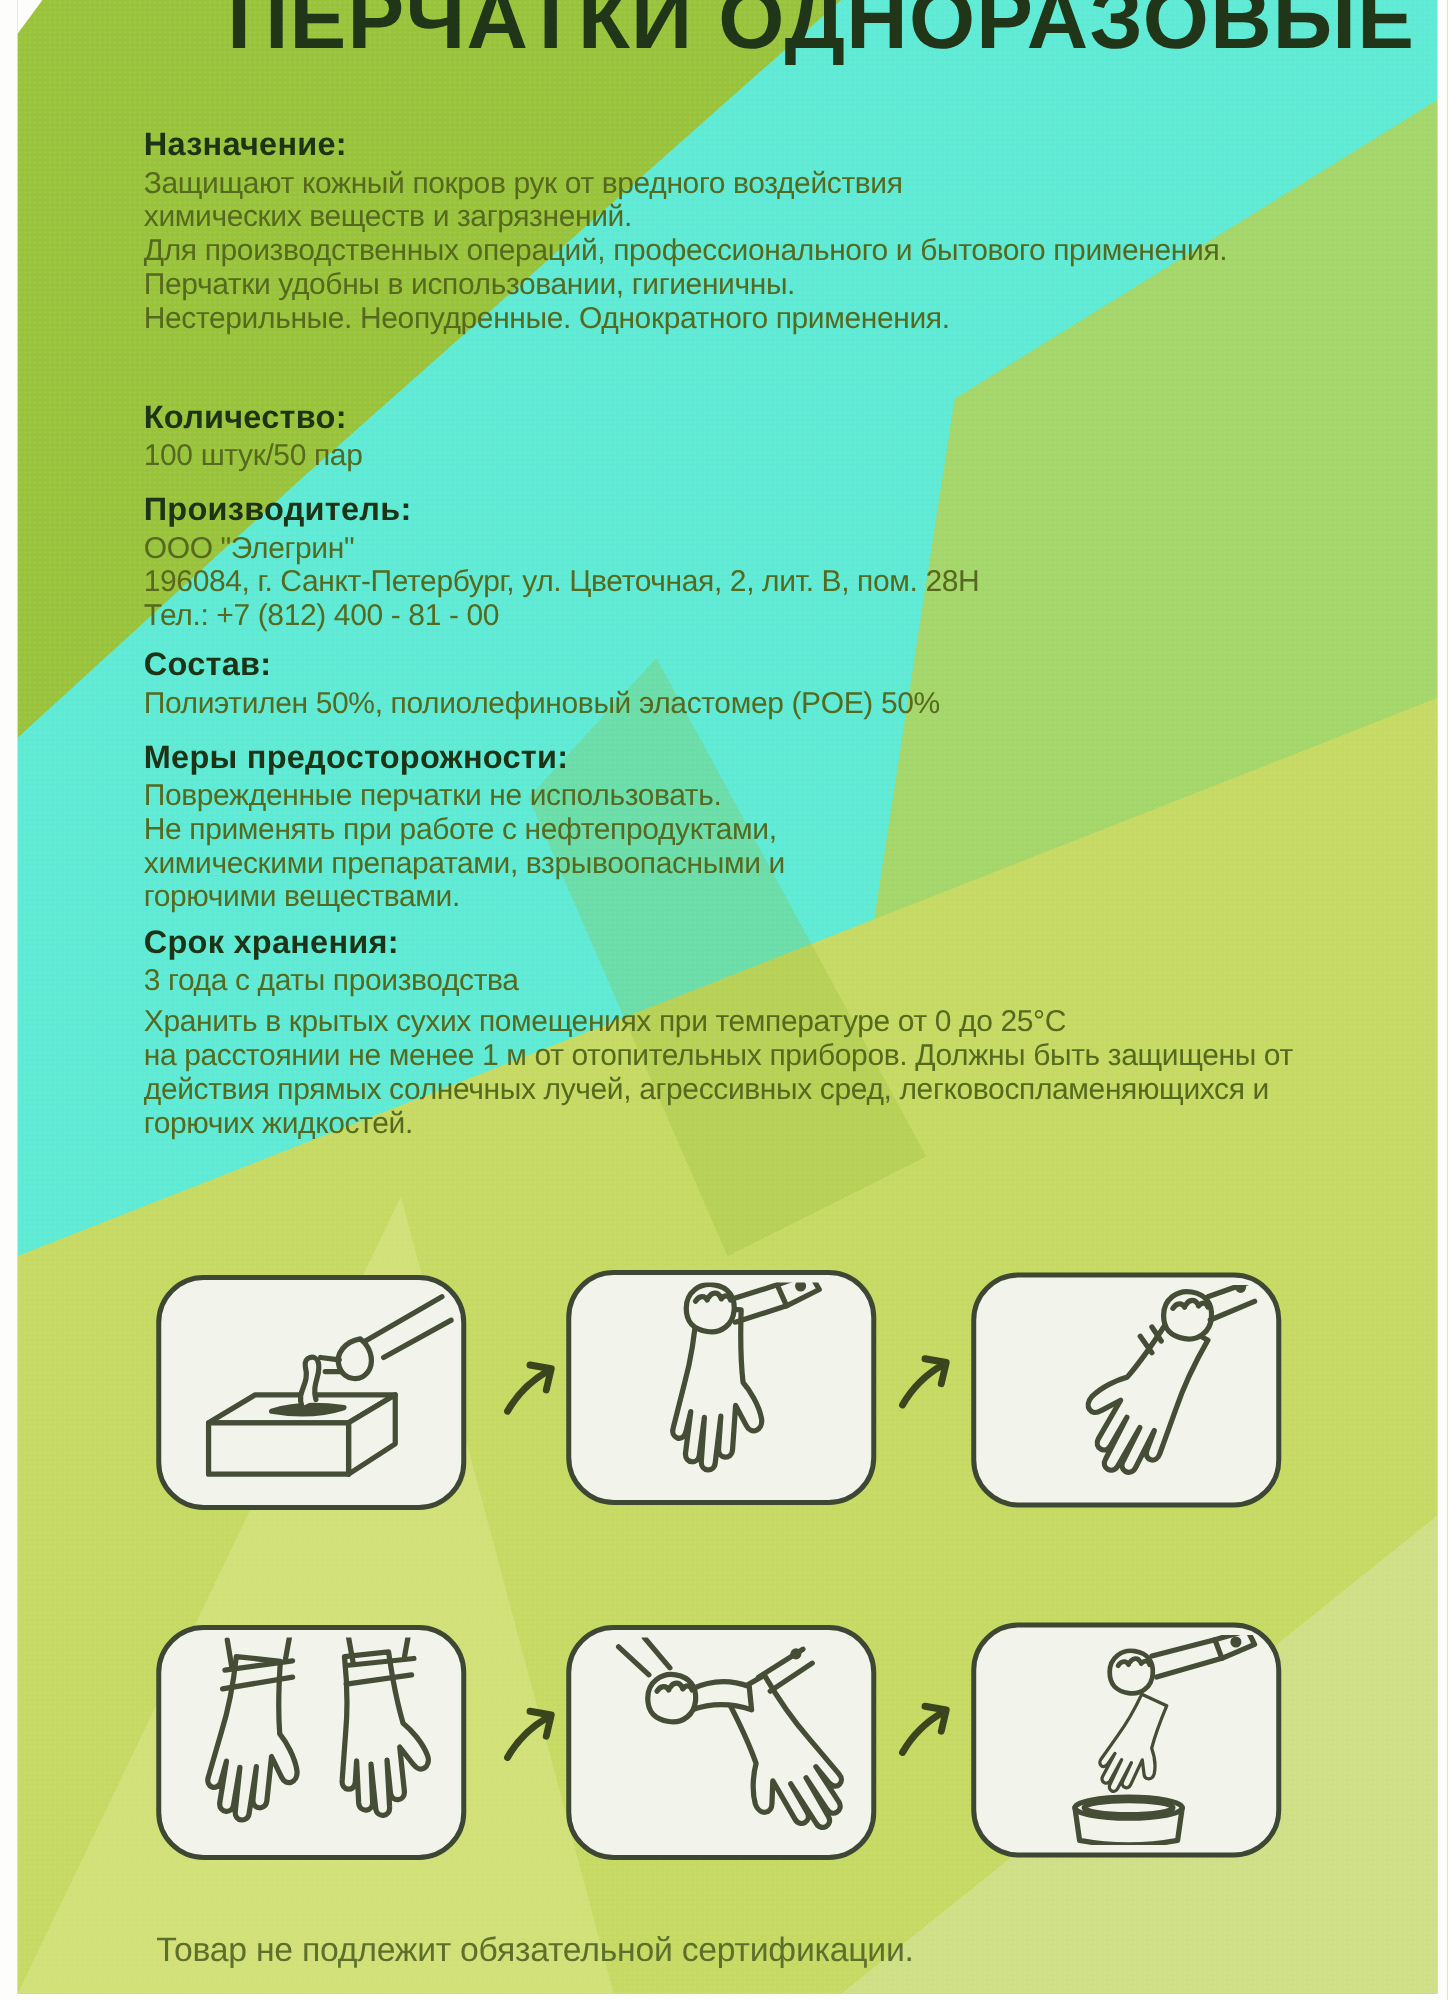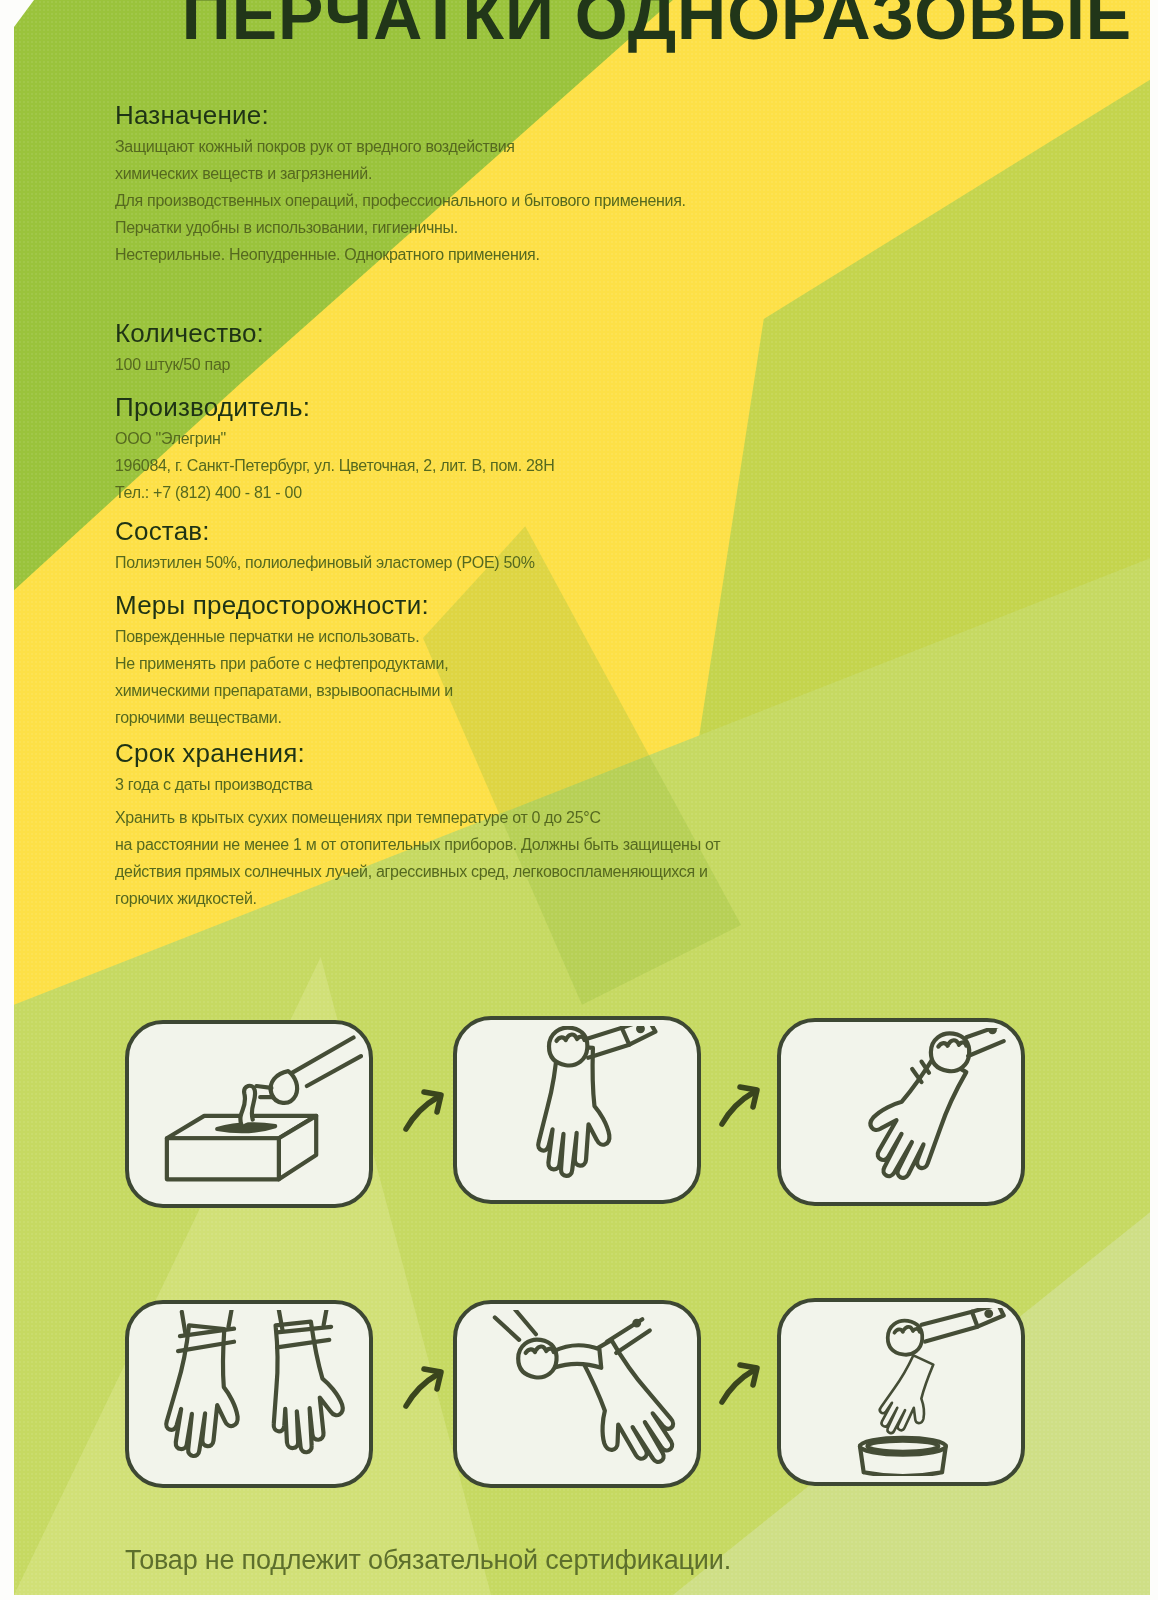--- a/index.html
+++ b/index.html
@@ -3,42 +3,42 @@
 <meta charset="utf-8">
 <style>
   html,body{margin:0;padding:0;}
   body{
     width:1158px;height:1600px;position:relative;overflow:hidden;
     background:#fdfdfb;
     font-family:"Liberation Sans","DejaVu Sans",sans-serif;
   }
   .label{
     position:absolute;left:14px;top:0;right:8px;bottom:5px;
-    background:#fde047;overflow:hidden;
+    background:#5eead4;overflow:hidden;
   }
   .facet{position:absolute;inset:0;pointer-events:none;}
   .f1{background:#9ac33c;clip-path:polygon(0 0,58% 0,20% 24%,0 37%);}
   .f2{background:#b5d14f;clip-path:polygon(100% 5%,100% 40%,56% 66%,66% 20%);opacity:.8;}
   .f3{background:#c6d962;clip-path:polygon(0 63%,100% 35%,100% 100%,0 100%);}
   .f4{background:#d2e07b;clip-path:polygon(0 100%,27% 60%,42% 100%);opacity:.85;}
   .f5{background:#cfdf86;clip-path:polygon(58% 100%,100% 76%,100% 100%);}
   .f6{background:#8fba3a;clip-path:polygon(45% 33%,64% 58%,50% 63%,36% 40%);opacity:.28;}
   .texture{position:absolute;inset:0;pointer-events:none;
     background-image:radial-gradient(rgba(255,255,255,.07) 1px,transparent 1px);
     background-size:4px 4px;}
   .corner-wedge{position:absolute;left:-14px;top:0;width:34px;height:46px;background:#fdfdfb;
     clip-path:polygon(0 0,100% 0,0 100%);}
   .title{
     position:absolute;top:-24px;left:0;width:100%;margin:0;
     box-sizing:border-box;padding-left:150px;text-align:center;
     font-size:68px;font-weight:bold;letter-spacing:1px;color:#213619;white-space:nowrap;
   }
   .sec{position:absolute;left:101px;width:1040px;}
-  .sec .h{font-size:26px;font-weight:normal;color:#1e3315;line-height:30px;margin-bottom:3px;letter-spacing:.2px;}
-  .sec .l{font-size:16px;color:#55691f;line-height:27px;letter-spacing:-.3px;}
+  .sec .h{font-size:26px;font-weight:bold;color:#1e3315;line-height:30px;margin-bottom:3px;letter-spacing:.2px;}
+  .sec .l{font-size:24px;color:#55691f;line-height:27px;letter-spacing:-.3px;}
   .panel{
     position:absolute;width:248px;height:188px;box-sizing:border-box;
     background:#f2f4eb;border:4px solid #3d4733;border-radius:38px;padding:6px;
   }
   .panel svg{width:100%;height:100%;display:block;}
   .arrow{position:absolute;width:52px;height:52px;}
   .arrow svg{width:100%;height:100%;display:block;}
   .footer{position:absolute;left:111px;top:1545px;font-size:27px;color:#5d6f2c;letter-spacing:-.2px;}
 </style>
 </head>

